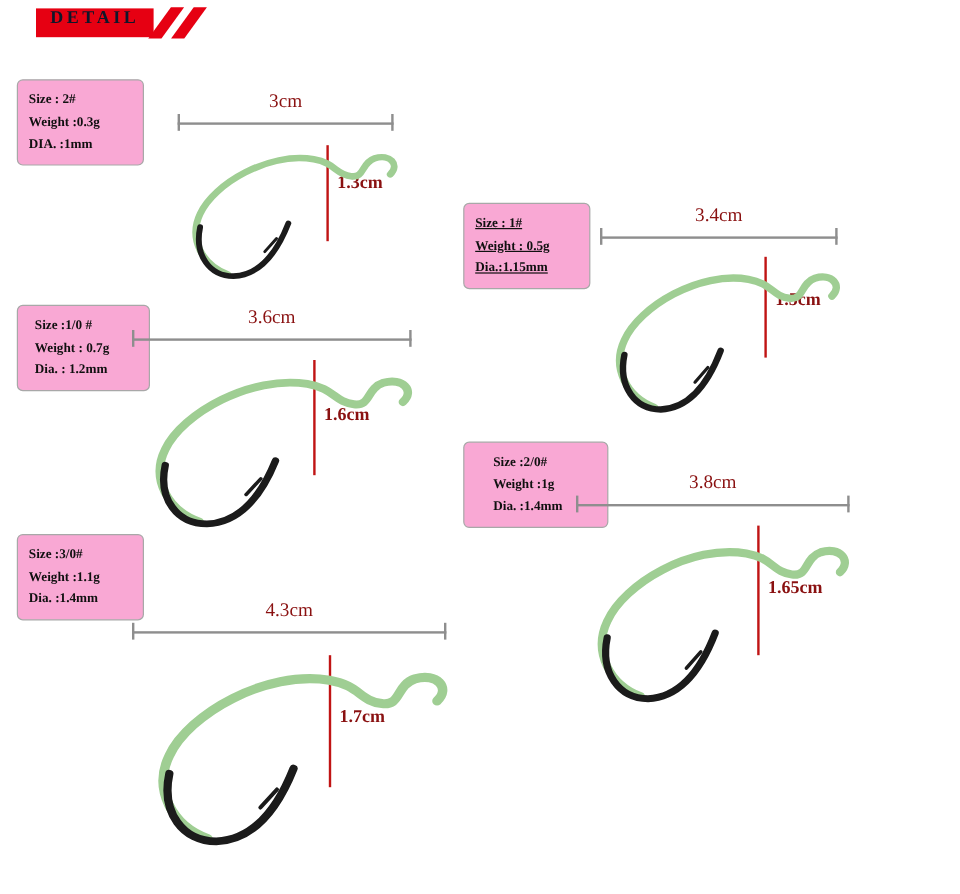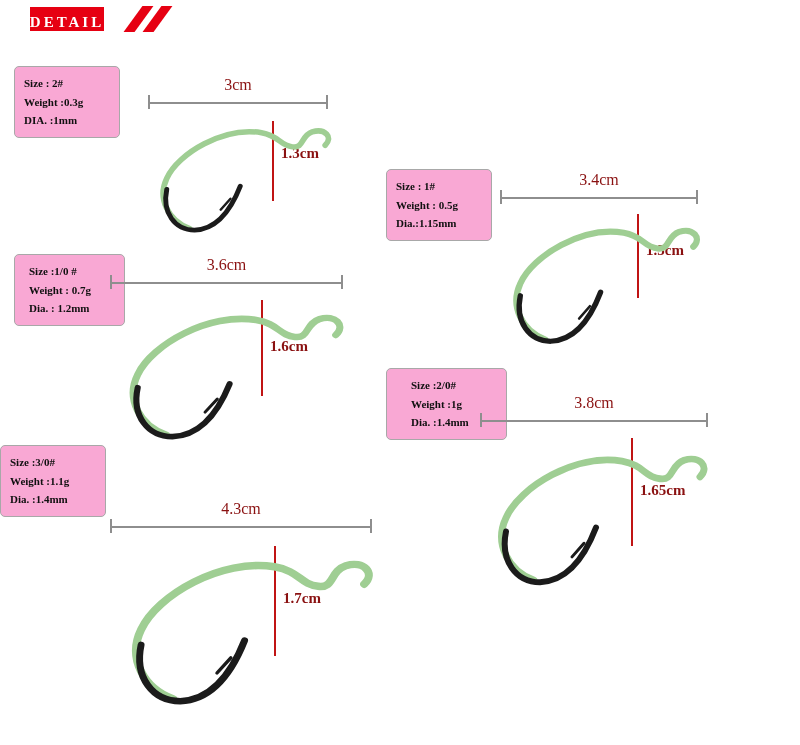--- a/index.html
+++ b/index.html
@@ -4,23 +4,23 @@
 <style>
   html,body{margin:0;padding:0;}
   body{
     width:800px;height:745px;position:relative;background:#ffffff;
     font-family:"Liberation Serif", serif;overflow:hidden;
   }
   .canvas{position:absolute;inset:0;}
 
   
   .detail-badge{
-    position:absolute;left:30px;top:7px;width:74px;height:24px;
-    background:#e60012;color:#ffffff;font-weight:bold;font-size:15px;
-    letter-spacing:3px;display:flex;align-items:flex-end;justify-content:center;
+    position:absolute;left:30px;top:7px;width:98px;height:24px;
+    background:#e60012;color:#0f172a;font-weight:bold;font-size:15px;
+    letter-spacing:3px;display:flex;align-items:flex-start;justify-content:center;
   }
   .slash{position:absolute;top:6px;width:11px;height:26px;background:#e60012;transform:skewX(-36deg);}
   .slash.s1{left:133px;}
   .slash.s2{left:152px;}
 
   
   .spec-box{
     position:absolute;border:1px solid #a8a8a8;border-radius:5px;background:#f9a8d4;
     padding:7px 9px;font-size:11px;font-weight:bold;color:#101010;
     line-height:1.7;white-space:nowrap;min-width:86px;
@@ -64,21 +64,21 @@
   </div>
   <div class="vdim" style="left:232px;top:121px;height:80px;">
     <span class="vlabel" style="top:24px;">1.3cm</span>
   </div>
   <svg class="hook" style="left:139px;top:106px;width:196px;height:132px;" viewBox="0 0 240 168" preserveAspectRatio="none">
     <path class="shank" d="M 62 156 C 36 146 22 118 34 92 C 48 60 104 26 150 34 C 172 38 172 50 188 52 C 202 54 198 38 212 33 C 228 28 238 40 228 50"></path>
     <path class="bend" d="M 34 106 C 28 136 44 158 68 158 C 94 157 112 134 124 102"></path>
     <path class="barb" d="M 112 118 L 100 132"></path>
   </svg>
 
-  <div class="spec-box" style="left:386px;top:169px;">
+  <div class="spec-box" style="left:386px;top:169px;text-decoration:underline;">
     <div>Size : 1#</div>
     <div>Weight : 0.5g</div>
     <div>Dia.:1.15mm</div>
   </div>
   <div class="hdim" style="left:500px;top:171px;width:198px;">
     <span class="hlabel">3.4cm</span>
   </div>
   <div class="vdim" style="left:597px;top:214px;height:84px;">
     <span class="vlabel" style="top:28px;">1.5cm</span>
   </div>
@@ -115,21 +115,21 @@
   </div>
   <div class="vdim" style="left:591px;top:438px;height:108px;">
     <span class="vlabel" style="top:44px;">1.65cm</span>
   </div>
   <svg class="hook" style="left:472px;top:428px;width:240px;height:164px;" viewBox="0 0 240 168" preserveAspectRatio="none">
     <path class="shank" d="M 62 156 C 36 146 22 118 34 92 C 48 60 104 26 150 34 C 172 38 172 50 188 52 C 202 54 198 38 212 33 C 228 28 238 40 228 50"></path>
     <path class="bend" d="M 34 106 C 28 136 44 158 68 158 C 94 157 112 134 124 102"></path>
     <path class="barb" d="M 112 118 L 100 132"></path>
   </svg>
 
-  <div class="spec-box" style="left:0;top:445px;">
+  <div class="spec-box" style="left:14px;top:445px;">
     <div>Size :3/0#</div>
     <div>Weight :1.1g</div>
     <div>Dia. :1.4mm</div>
   </div>
   <div class="hdim" style="left:110px;top:500px;width:262px;">
     <span class="hlabel">4.3cm</span>
   </div>
   <div class="vdim" style="left:234px;top:546px;height:110px;text-align:center;">
     <span class="vlabel" style="top:44px;">1.7cm</span>
   </div>

